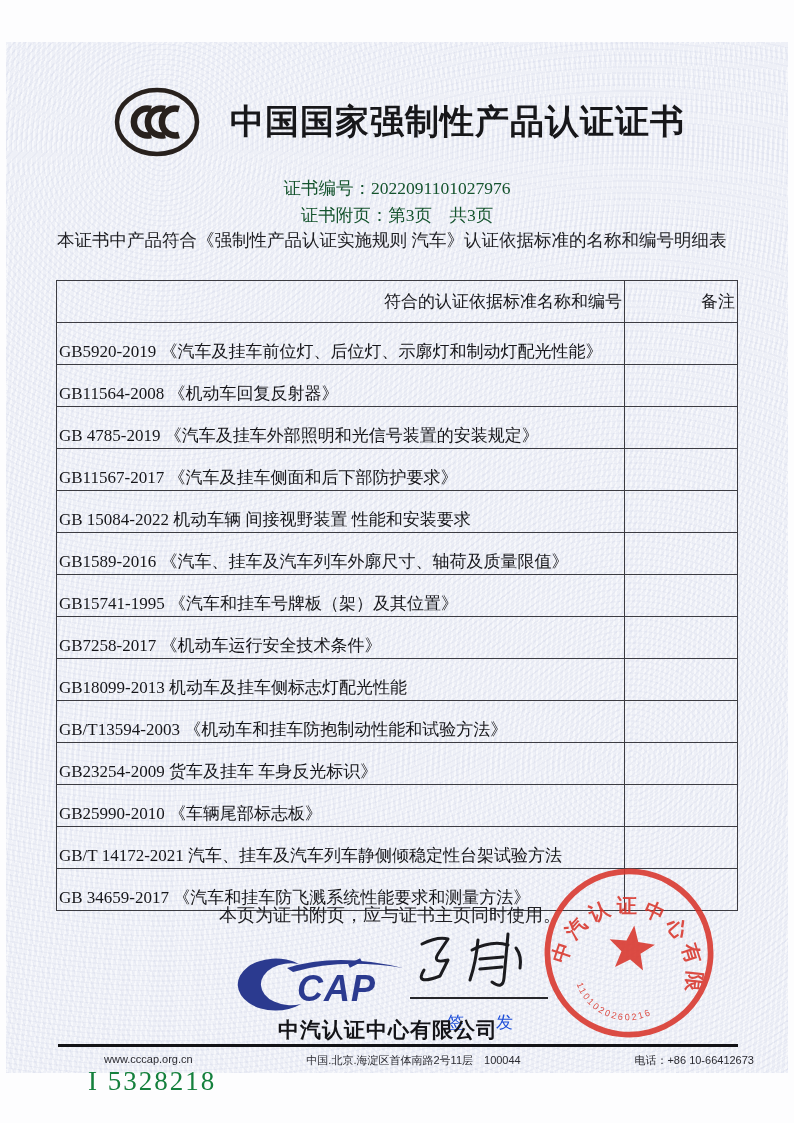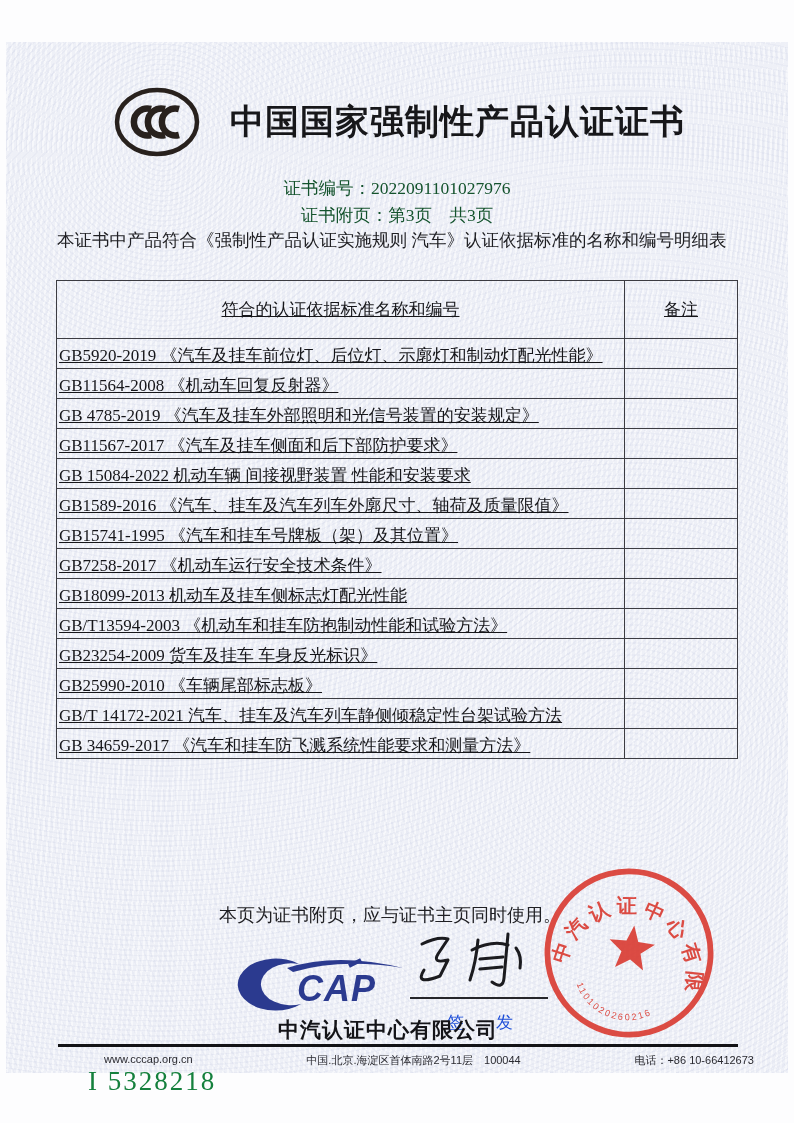--- a/index.html
+++ b/index.html
@@ -34,22 +34,22 @@
     left:56px;top:280px;width:681px;
     border-collapse:collapse;table-layout:fixed;
     font-size:17px;color:#16161a;
   }
   .standards-table col.c1{width:568px;}
   .standards-table col.c2{width:113px;}
   .standards-table th,.standards-table td{
     border:1px solid #3c3c42;vertical-align:middle;
     font-weight:normal;
   }
-  .standards-table th{height:25px;text-align:center;padding:16px 2px;text-decoration:underline;}
-  .standards-table td{height:25px;text-align:left;padding:4px 3px 0 2px;line-height:24px;text-decoration:underline;}
+  .standards-table th{height:25px;text-align:right;padding:8px 2px;}
+  .standards-table td{height:25px;text-align:left;padding:16px 3px 0 2px;line-height:24px;}
   
   .note{left:219px;top:903px;font-size:18px;white-space:nowrap;color:#202024;}
   .ccap-logo{left:237px;top:956px;width:172px;height:56px;}
   .signature{left:408px;top:928px;width:140px;height:70px;}
   .sign-line{left:410px;top:997px;width:138px;height:0;border-bottom:2px solid #26262a;}
   .sign-label{left:447px;top:1011px;font-size:17px;letter-spacing:32px;white-space:nowrap;color:#1d4ed8;}
   .company-name{
     left:238px;top:1016px;width:300px;text-align:center;margin:0;
     font-family:"Liberation Sans","DejaVu Sans",sans-serif;
     font-size:21px;font-weight:bold;letter-spacing:1px;color:#141418;white-space:nowrap;

